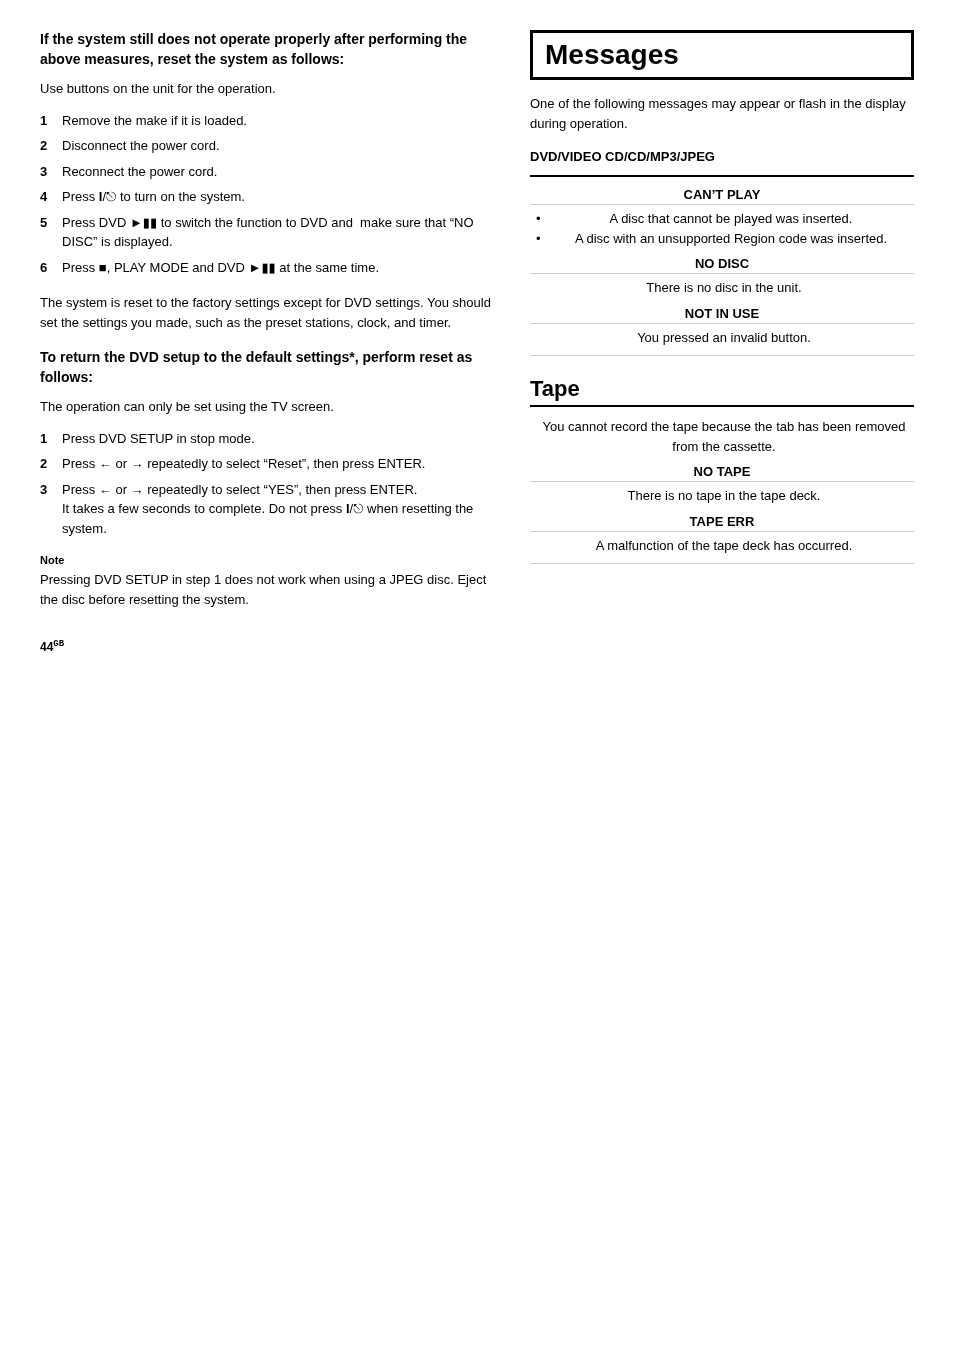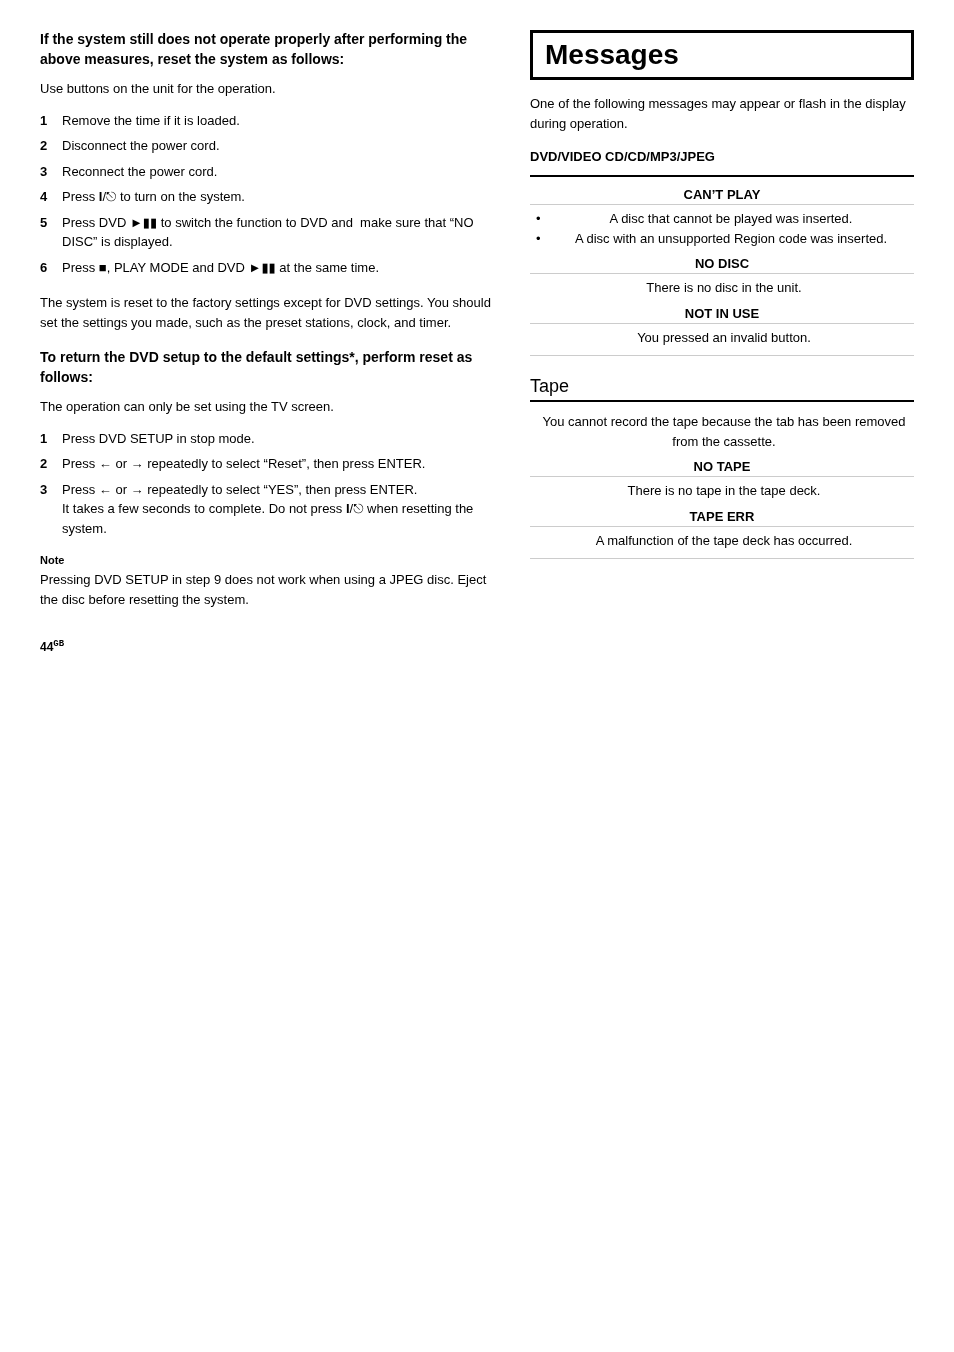--- a/index.html
+++ b/index.html
@@ -129,22 +129,22 @@
     }
     .bullet-list li::before {
       content: '•';
       position: absolute;
       left: 2px;
     }
     .tape-section {
       margin-top: 20px;
     }
     .tape-heading {
-      font-size: 18px;
-      font-weight: normal;
+      font-size: 22px;
+      font-weight: bold;
       border-bottom: 2px solid #000;
       padding-bottom: 3px;
       margin-bottom: 10px;
     }
     .divider {
       border: none;
       border-bottom: 1px solid #ccc;
       margin: 4px 0 8px 0;
     }
   </style>
@@ -154,21 +154,21 @@
 <div class="page-layout">
 
   <div class="left-column">
 
     <p class="section-heading">If the system still does not operate properly after performing the above measures, reset the system as follows:</p>
     <p class="intro-text">Use buttons on the unit for the operation.</p>
 
     <ul class="numbered-list">
       <li>
           <span class="num">1</span>
-          <span>Remove the time if it is loaded.</span>
+          <span>Remove the make if it is loaded.</span>
         </li>
       <li>
           <span class="num">2</span>
           <span>Disconnect the power cord.</span>
         </li>
       <li>
           <span class="num">3</span>
           <span>Reconnect the power cord.</span>
         </li>
       <li>
@@ -201,21 +201,21 @@
         </li>
       <li>
           <span class="num">3</span>
           <span>Press ← or → repeatedly to select “YES”, then press ENTER.<br>It takes a few seconds to complete. Do not press <b>I</b>/⎋ when resetting the system.</span>
         </li>
     </ul>
 
 
     <div style="margin-top: 16px;">
       <p class="note-heading">Note</p>
-      <p class="note-text">Pressing DVD SETUP in step 9 does not work when using a JPEG disc. Eject the disc before resetting the system.</p>
+      <p class="note-text">Pressing DVD SETUP in step 1 does not work when using a JPEG disc. Eject the disc before resetting the system.</p>
     </div>
 
     <div class="page-number">
       <span>44</span><sup>GB</sup>
     </div>
   </div>
 
   <div class="right-column">
 
     <div class="messages-title">Messages</div>

